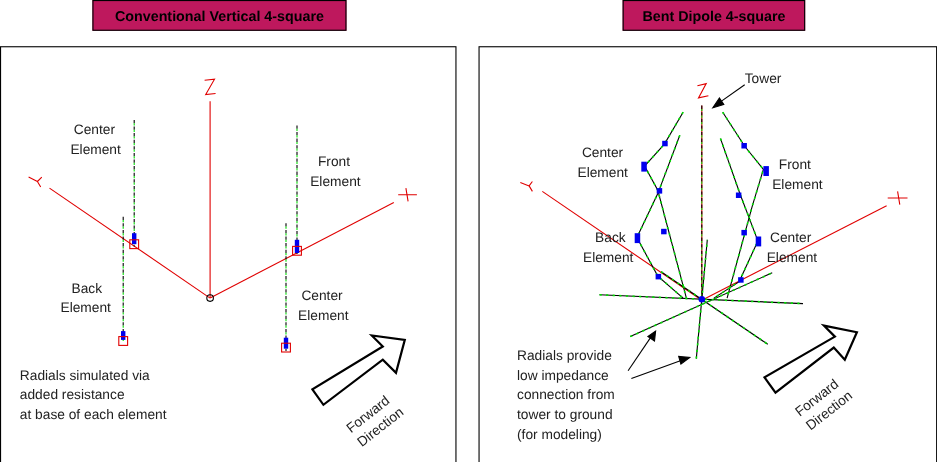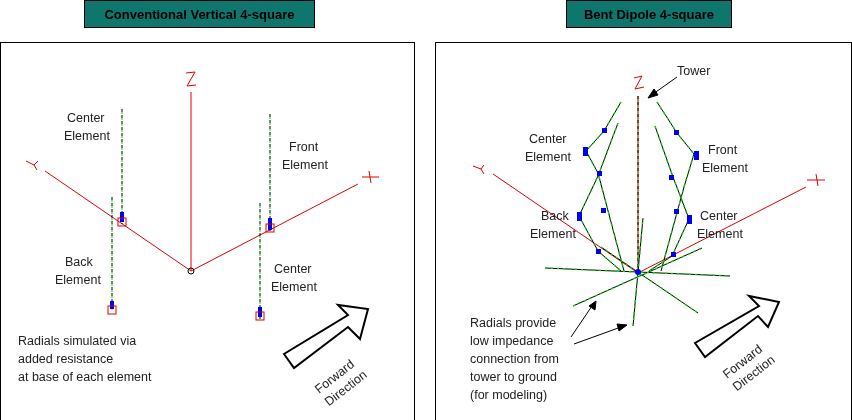--- a/index.html
+++ b/index.html
@@ -1,17 +1,17 @@
 <!DOCTYPE html>
 <html><head>
 <meta charset="utf-8">
 <style>
   html,body{margin:0;padding:0;background:#fff;}
   body{width:852px;height:420px;position:relative;overflow:hidden;font-family:"DejaVu Sans",sans-serif;}
-  .title-box{position:absolute;top:0;height:28px;border:1px solid #000;box-sizing:border-box;background:#0f766e;
+  .title-box{position:absolute;top:0;height:28px;border:1px solid #000;box-sizing:border-box;background:#be185d;
     font-family:"Liberation Sans",sans-serif;font-weight:bold;font-size:13px;display:flex;align-items:center;justify-content:center;}
   .panel{position:absolute;top:42px;border:1px solid #000;box-sizing:border-box;background:#fff;}
   svg{position:absolute;left:0;top:0;}
   .lbl{font-family:"Liberation Sans",sans-serif;font-size:12.5px;fill:#222;}
 </style>
 </head>
 <body>
 
 <div class="title-box" style="left:84px;width:231px;">
     <span>Conventional Vertical 4-square</span>

